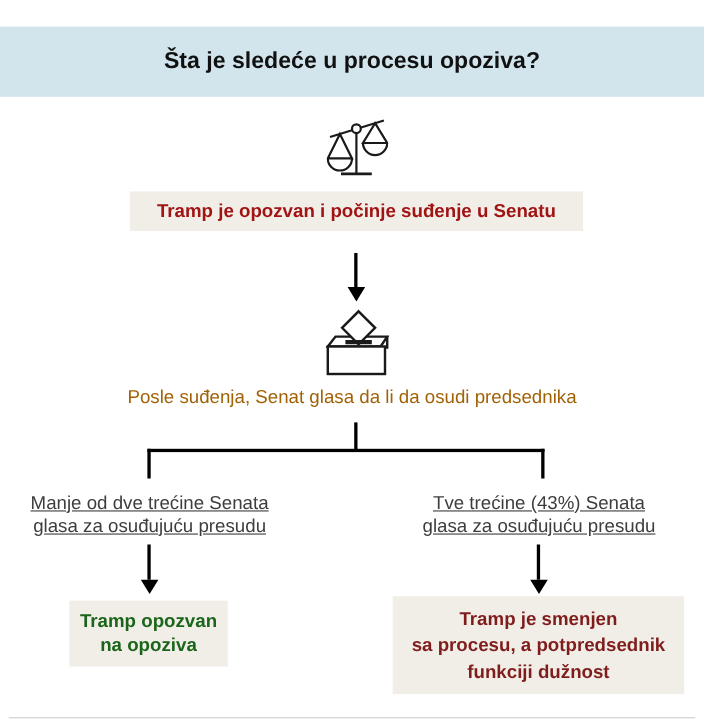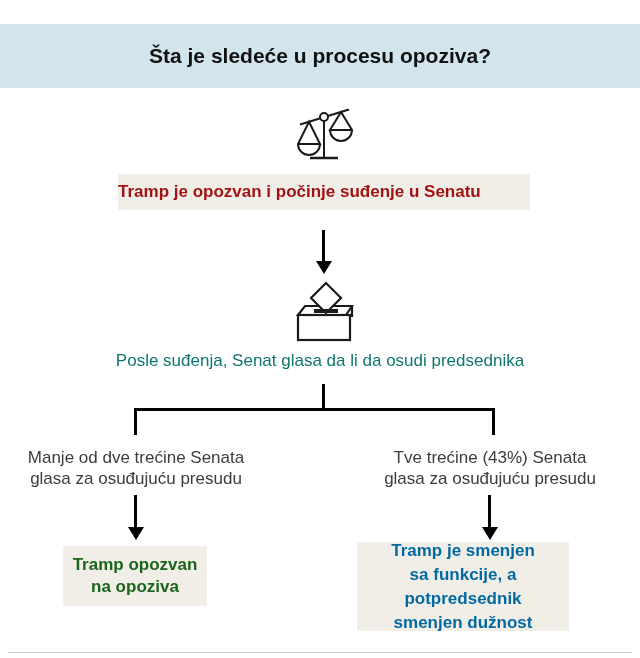--- a/index.html
+++ b/index.html
@@ -10,43 +10,44 @@
   }
   .header{
     position:absolute;left:0;top:0;width:640px;height:64px;background:#d2e5ec;
   }
   .header h1{
     margin:0;font-size:21px;line-height:64px;text-align:center;color:#111;font-weight:bold;
   }
   .icon-abs{position:absolute;}
   .banner{
     position:absolute;left:118px;top:150px;width:412px;height:36px;background:#f1eee8;
+    text-align:center;
   }
   .banner span{
     font-size:17px;line-height:36px;font-weight:bold;color:#a01414;
   }
   .arrow{position:absolute;display:flex;flex-direction:column;align-items:center;width:17px;}
   .arrow .shaft{width:3px;background:#000;}
   .arrow .head{width:0;height:0;border-left:8px solid transparent;border-right:8px solid transparent;border-top:13px solid #000;}
   .caption{
     position:absolute;left:0;top:327px;width:640px;text-align:center;
-    font-size:17px;color:#0f766e;
+    font-size:17px;color:#a16207;
   }
   .cline{position:absolute;background:#000;}
   .cond{
-    position:absolute;top:423px;text-align:center;font-size:17px;line-height:21px;color:#3d3d3d;
+    position:absolute;top:423px;text-align:center;font-size:17px;line-height:21px;color:#3d3d3d;text-decoration:underline;
   }
   .cond-left{left:8px;width:256px;}
   .cond-right{left:358px;width:264px;}
   .outcome{
     position:absolute;background:#f1eee8;text-align:center;font-weight:bold;font-size:17px;
     display:flex;flex-direction:column;justify-content:center;
   }
   .outcome-left{left:63px;top:522px;width:144px;height:60px;color:#1a651a;line-height:22px;}
-  .outcome-right{left:357px;top:518px;width:212px;height:89px;color:#0369a1;line-height:24px;}
+  .outcome-right{left:357px;top:518px;width:265px;height:89px;color:#7f1d1d;line-height:24px;}
   .divider{position:absolute;left:8px;top:628px;width:624px;height:1px;background:#cccccc;}
   .logo{position:absolute;left:576px;top:634px;display:flex;gap:2px;}
   .logo .block{
     width:18px;height:18px;background:#6f6f6f;color:#fff;font-weight:bold;font-size:13px;
     line-height:19px;text-align:center;
   }
   svg{display:block;}
 </style>
 </head>
 <body>
@@ -114,22 +115,22 @@
     <div class="head"></div>
   </div>
 
   <div class="outcome outcome-left">
     <div>Tramp opozvan</div>
     <div>na opoziva</div>
   </div>
 
   <div class="outcome outcome-right">
     <div>Tramp je smenjen</div>
-    <div>sa funkcije, a potpredsednik</div>
-    <div>smenjen dužnost</div>
+    <div>sa procesu, a potpredsednik</div>
+    <div>funkciji dužnost</div>
   </div>
 
   <div class="divider"></div>
   <div class="logo">
     <div class="block">B</div>
     <div class="block">B</div>
     <div class="block">C</div>
   </div>
 
 </div>

